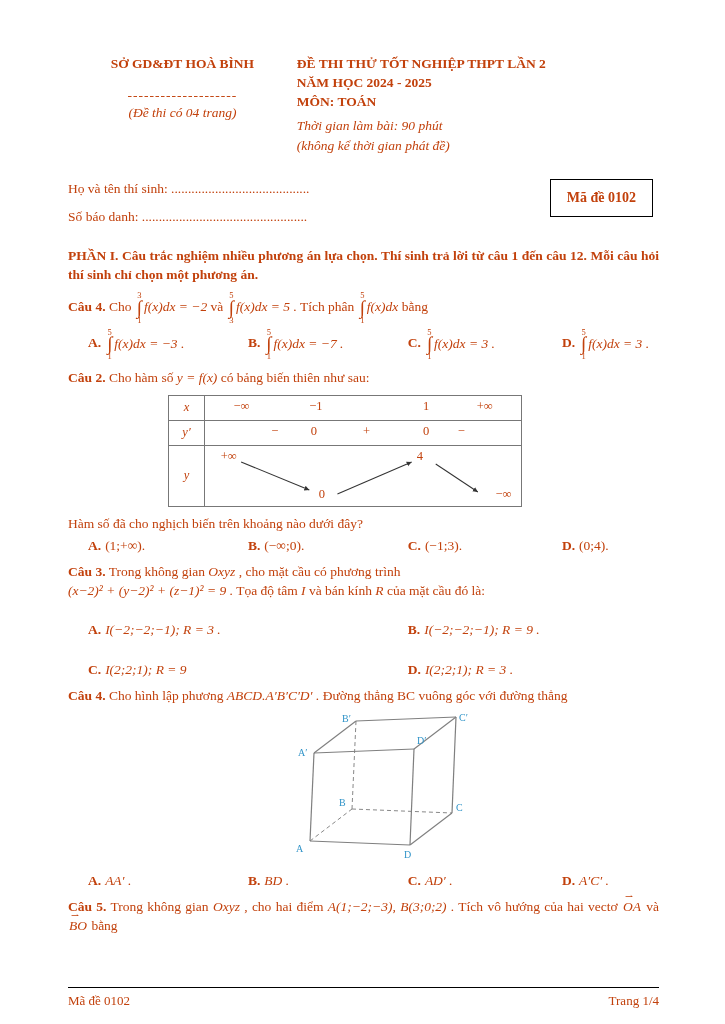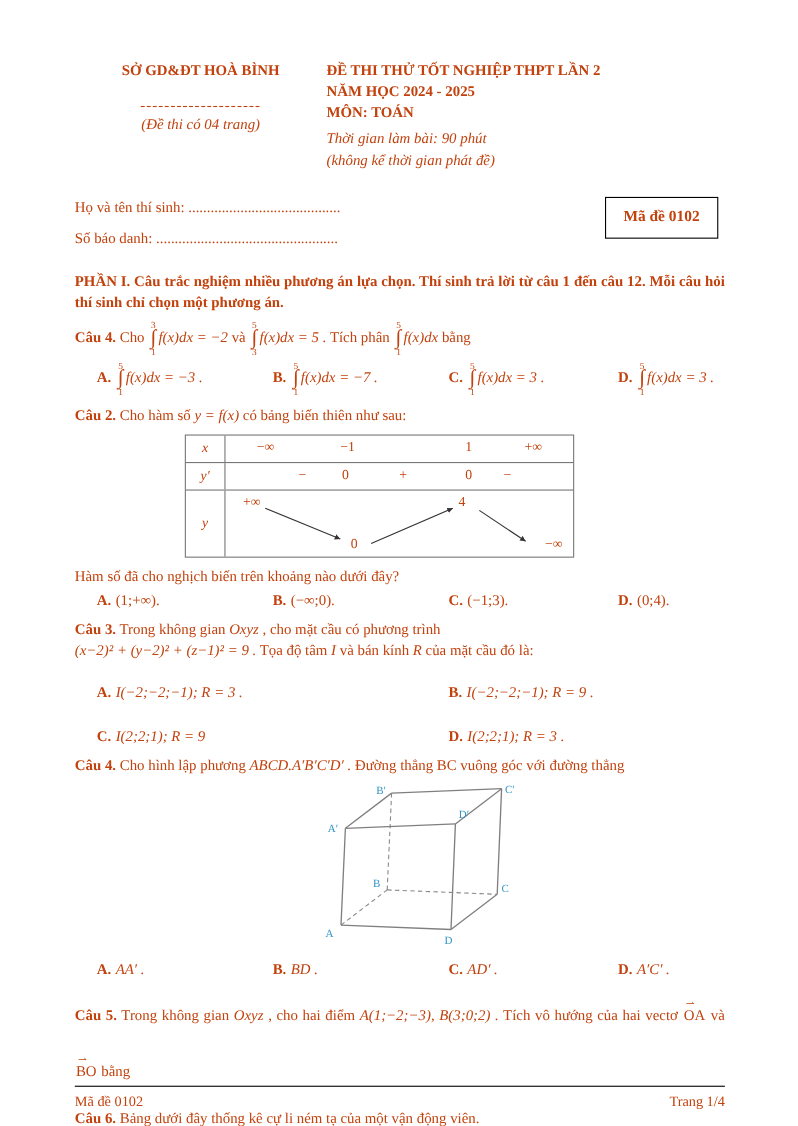--- a/index.html
+++ b/index.html
@@ -52,21 +52,21 @@
   .row-y .bbt-cells { height: 60px; }
   .bbt-cells > span { position: absolute; }
   .bx0 { left: 9%; top: 2px; } .bx1 { left: 33%; top: 2px; } .bx2 { left: 69%; top: 2px; } .bx3 { left: 86%; top: 2px; }
   .bp0 { left: 21%; top: 2px; } .bp1 { left: 33.5%; top: 2px; } .bp2 { left: 50%; top: 2px; }
   .bp3 { left: 69%; top: 2px; } .bp4 { left: 80%; top: 2px; }
   .by0 { left: 5%; top: 2px; } .by1 { left: 36%; bottom: 2px; } .by2 { left: 67%; top: 2px; } .by3 { right: 3%; bottom: 2px; }
   .bbt-arrows { position: absolute; left: 0; top: 0; width: 100%; height: 100%; }
   
   .cube-wrap { margin: 6px 0 2px 222px; }
   
-  .vec { position: relative; display: inline-block; margin: 16px 1px; }
+  .vec { font-style: italic; position: relative; display: inline-block; margin: 0 1px; }
   .vec::after { content: "⇀"; position: absolute; left: 2px; top: -0.72em; font-size: 0.72em; font-style: normal; }
   
   .footer {
     position: absolute; left: 68px; right: 66px; bottom: 14px;
     border-top: 1px solid #000; padding-top: 4px;
     display: flex; justify-content: space-between; font-size: 13px;
   }
 </style>
 </head>
 <body>
@@ -235,22 +235,19 @@
     <span class="opt"><span class="letter">A.</span><span class="m">AA′ .</span></span>
     <span class="opt"><span class="letter">B.</span><span class="m">BD .</span></span>
     <span class="opt"><span class="letter">C.</span><span class="m">AD′ .</span></span>
     <span class="opt"><span class="letter">D.</span><span class="m">A′C′ .</span></span>
   </div>
 
   <div class="q">
     <span class="qlabel">Câu 5.</span><span> Trong không gian </span><span class="m">Oxyz</span><span> , cho hai điểm </span><span class="m">A(1;−2;−3), B(3;0;2) .</span><span> Tích vô hướng của hai vectơ </span><span class="vec">OA</span><span> và </span><span class="vec">BO</span><span> bằng</span>
   </div>
 
-  <div class="q">
-    <span class="qlabel">Câu 6.</span><span> Bảng dưới đây thống kê cự li ném tạ của một vận động viên.</span>
-  </div>
 
   <div class="footer">
     <span>Mã đề 0102</span>
     <span>Trang 1/4</span>
   </div>
 
 </div>
 
 </body></html>

